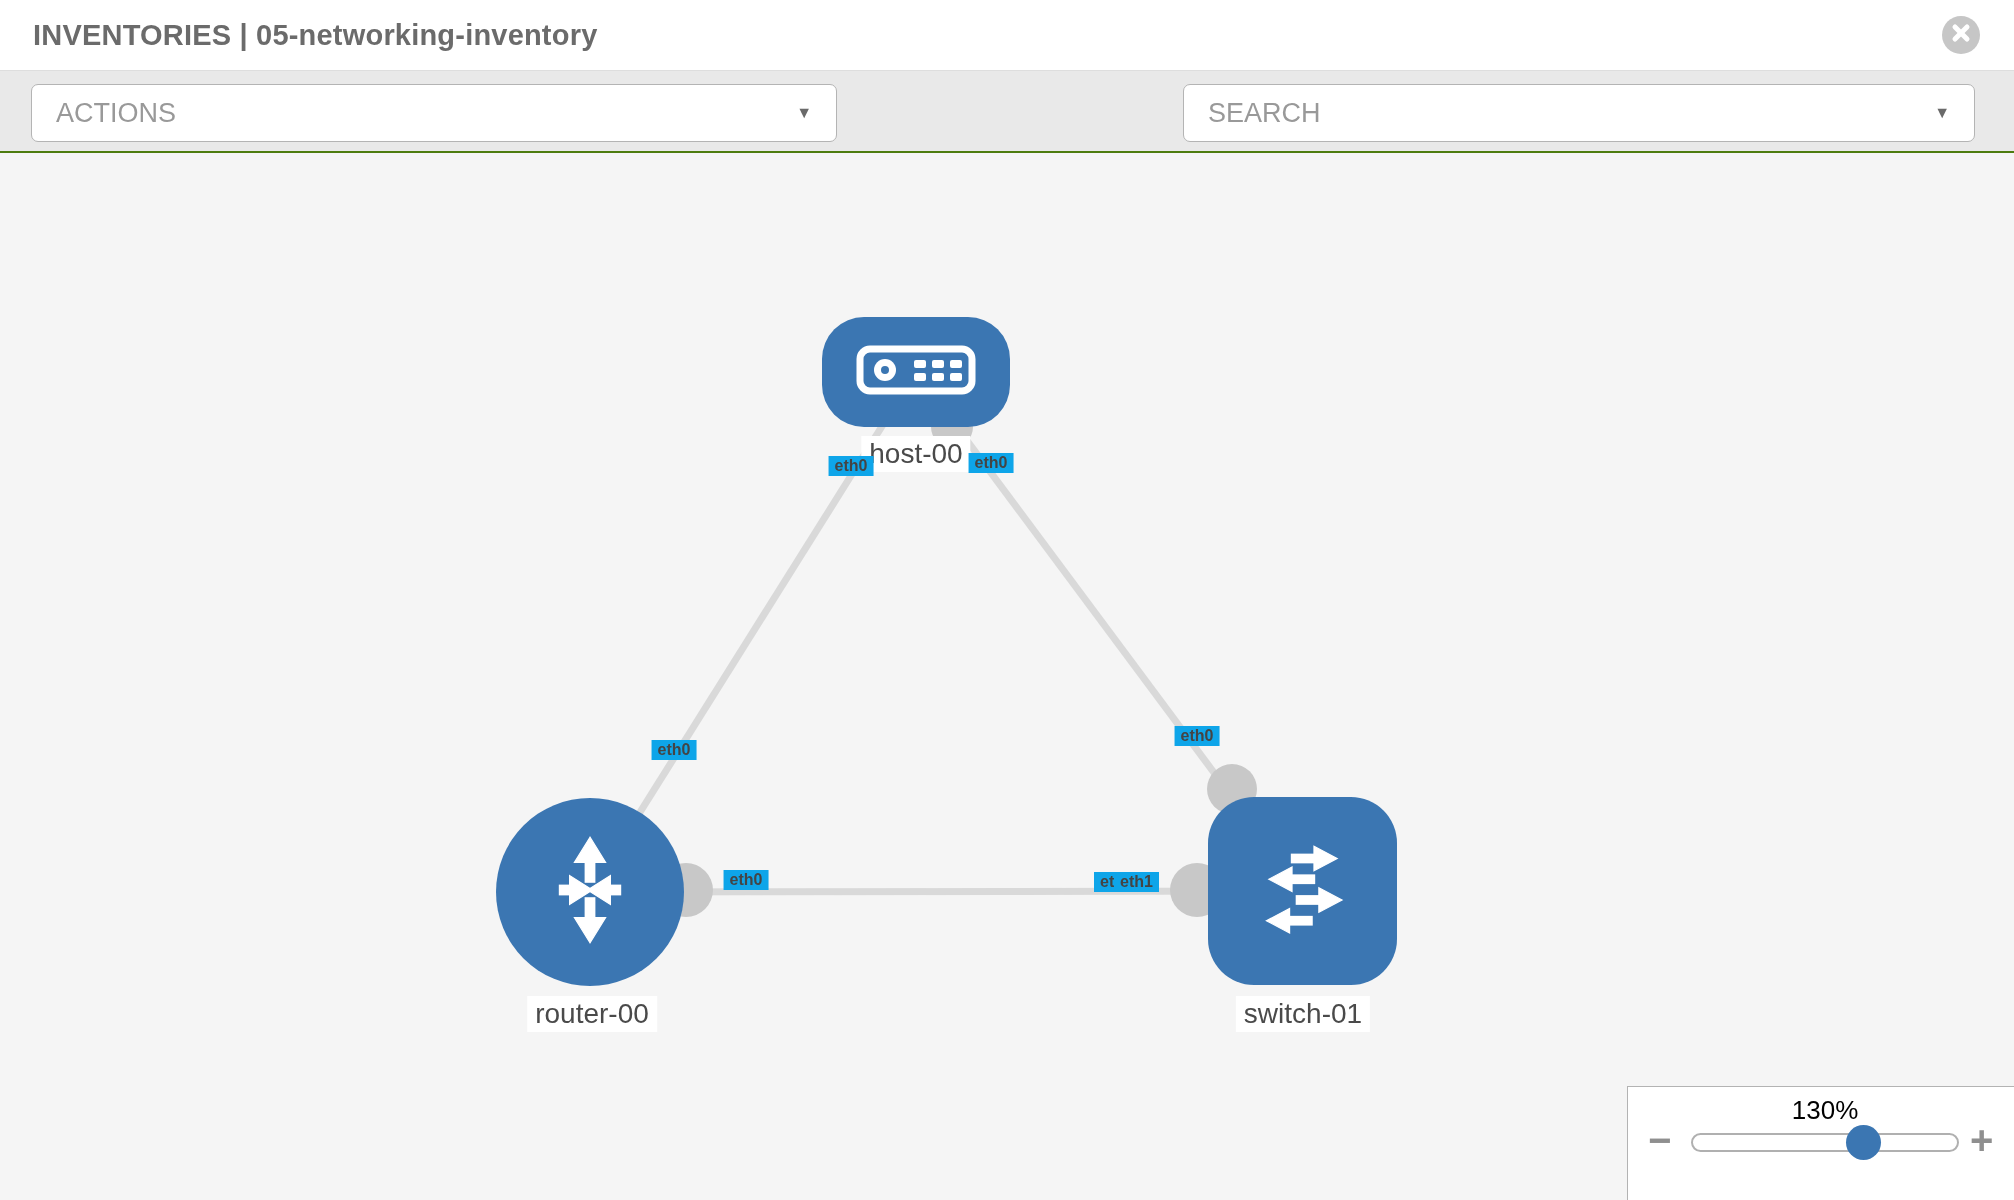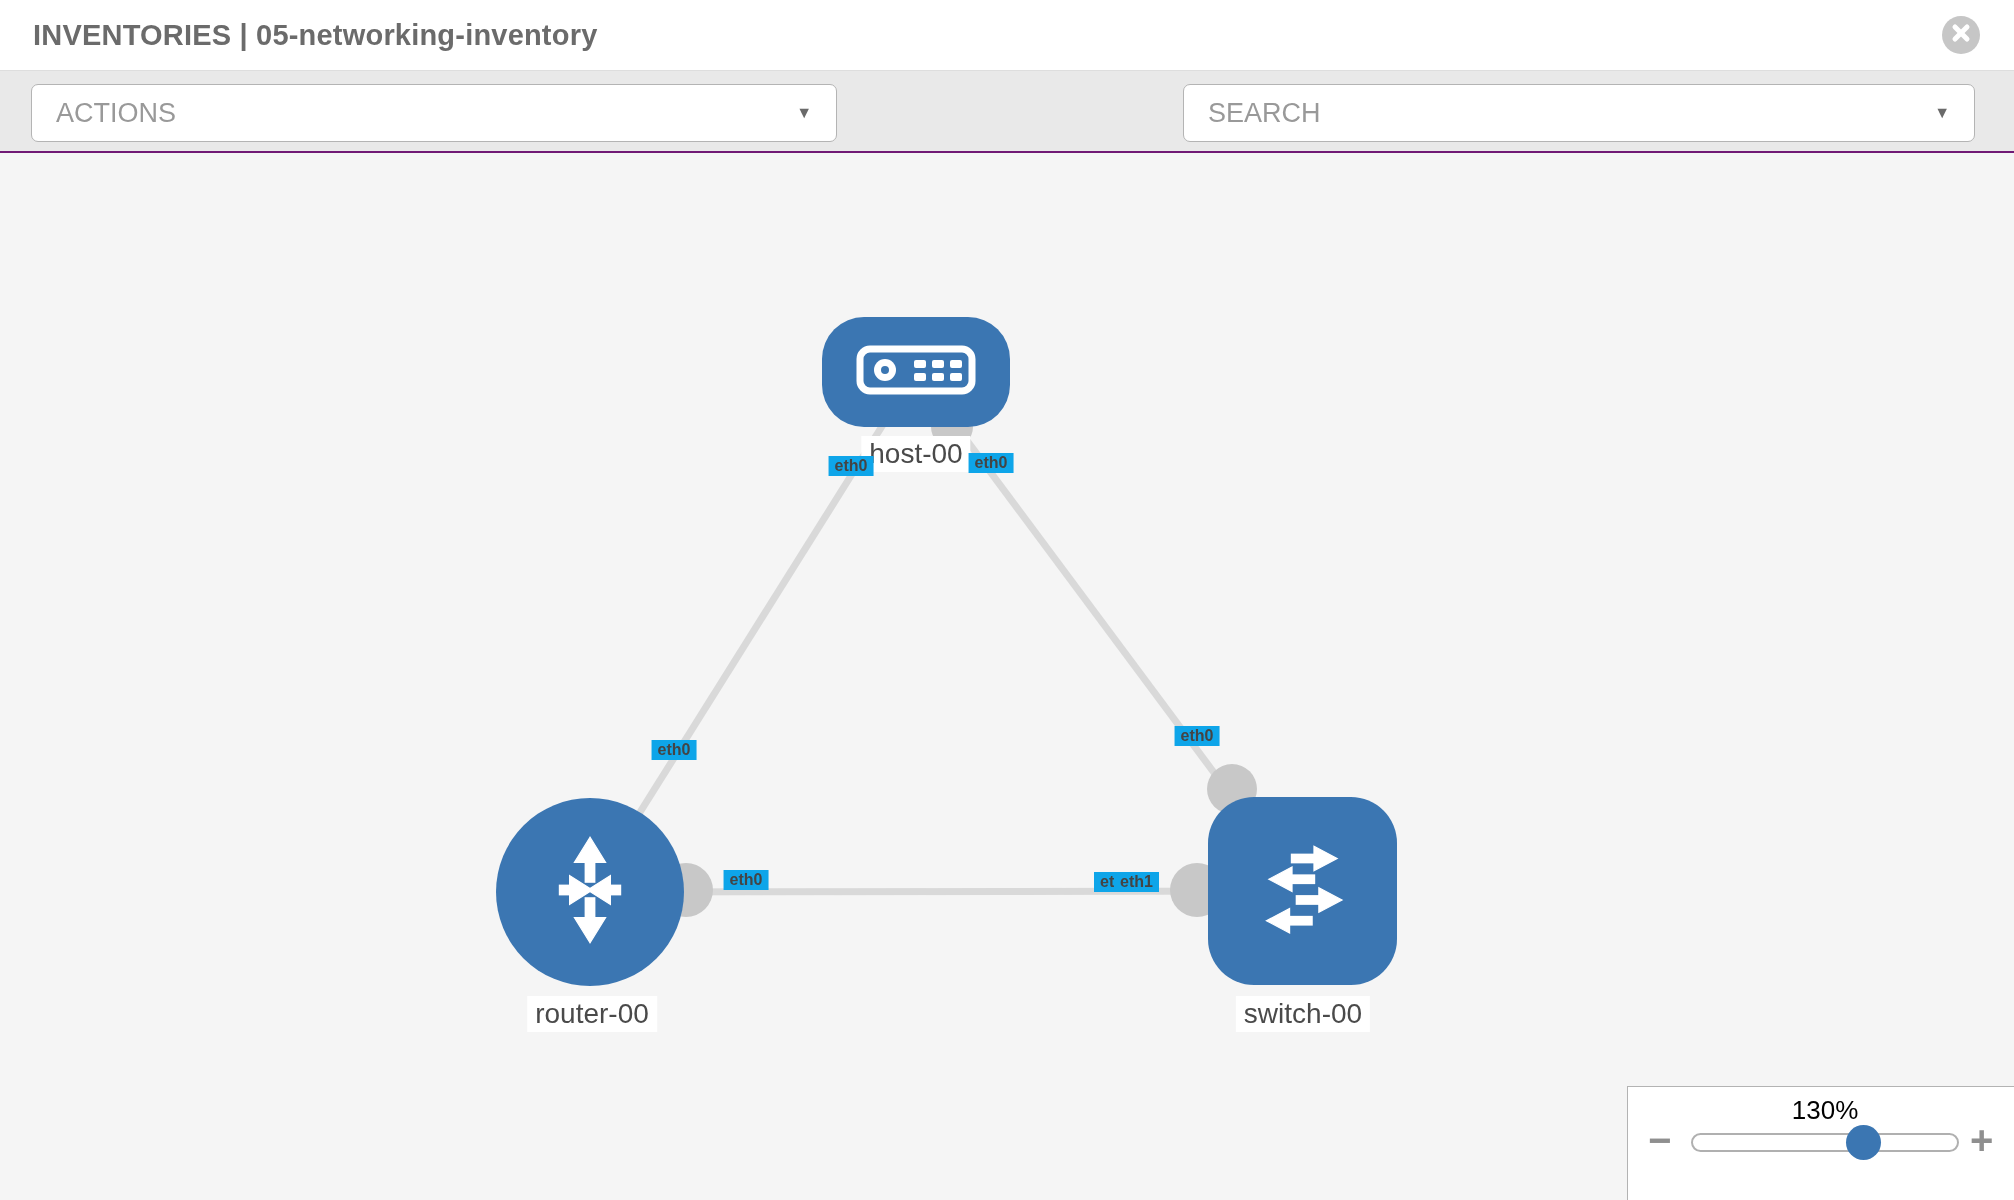--- a/index.html
+++ b/index.html
@@ -17,21 +17,21 @@
     position:absolute;left:33px;top:0;line-height:70px;
     font-size:29px;font-weight:bold;color:#6b6b6b;letter-spacing:.2px;
   }
   .close-btn{
     position:absolute;left:1942px;top:16px;width:38px;height:38px;border-radius:50%;
     background:#c6c6c6;display:flex;align-items:center;justify-content:center;cursor:pointer;
   }
   
   .toolbar{
     position:absolute;left:0;top:71px;width:2014px;height:82px;
-    background:#e9e9e9;border-bottom:2px solid #701a75;box-sizing:border-box;
+    background:#e9e9e9;border-bottom:2px solid #4d7c0f;box-sizing:border-box;
   }
   .select-box{
     position:absolute;height:58px;background:#ffffff;border:1px solid #b4b4b4;
     border-radius:7px;box-sizing:border-box;display:flex;align-items:center;
     padding-left:24px;cursor:pointer;
   }
   .select-box .select-label{font-size:27px;color:#999999;}
   .select-box .caret{
     position:absolute;right:24px;top:50%;transform:translateY(-50%);
     font-size:16px;color:#6a6a6a;
@@ -199,21 +199,21 @@
           <polygon points="82,59 63,49 63,69" stroke-width="1"></polygon>
           <line x1="58" y1="76" x2="36" y2="76"></line>
           <polygon points="20,76 39,66 39,86" stroke-width="1"></polygon>
         </g>
       </svg>
     </span>
   </div>
 
   <div class="name-chip" style="left:916px;top:282px;">host-00</div>
   <div class="name-chip" style="left:592px;top:842px;">router-00</div>
-  <div class="name-chip" style="left:1303px;top:842px;">switch-00</div>
+  <div class="name-chip" style="left:1303px;top:842px;">switch-01</div>
 
   <div class="iface-chip iface-centered" style="left:851px;top:302px;">eth0</div>
   <div class="iface-chip iface-centered" style="left:991px;top:299px;">eth0</div>
   <div class="iface-chip iface-centered" style="left:674px;top:586px;">eth0</div>
   <div class="iface-chip iface-centered" style="left:1197px;top:572px;">eth0</div>
   <div class="iface-chip iface-centered" style="left:746px;top:716px;">eth0</div>
   <div class="iface-chip" style="left:1094px;top:718px;">eth0</div>
   <div class="iface-chip" style="left:1114px;top:718px;">eth1</div>
 </div>
 

